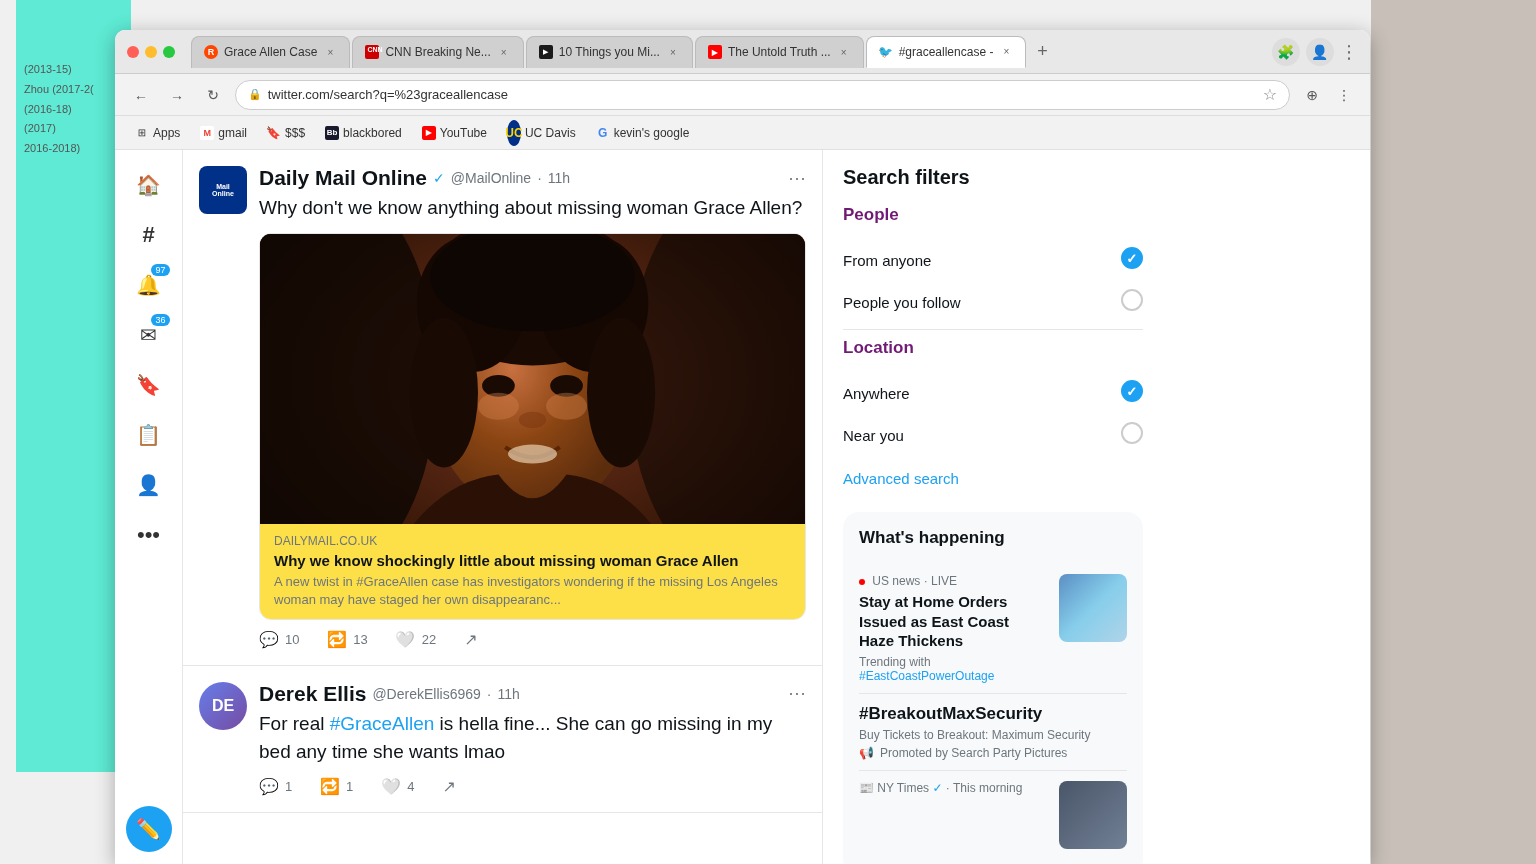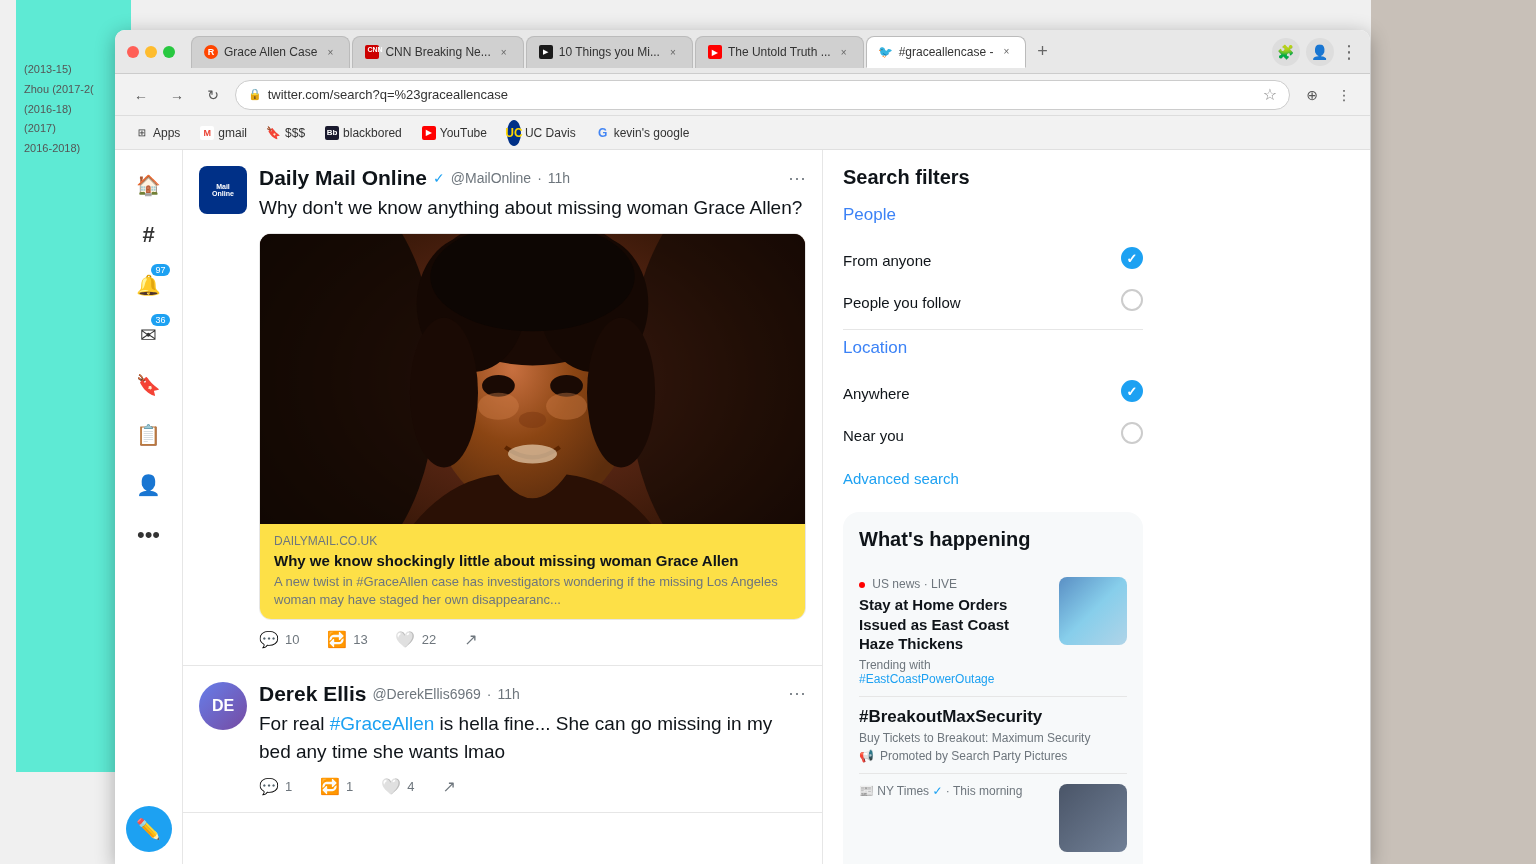--- a/index.html
+++ b/index.html
@@ -360,22 +360,22 @@
       margin-bottom: 24px;
     }
     .filter-title {
       font-size: 20px;
       font-weight: bold;
       color: #0f1419;
       margin-bottom: 16px;
     }
     .filter-subtitle {
       font-size: 17px;
-      font-weight: normal;
-      color: #3b82f6;
+      font-weight: bold;
+      color: #701a75;
       margin-bottom: 12px;
     }
     .filter-option {
       display: flex;
       align-items: flex-end;
       justify-content: space-between;
       padding: 10px 0;
       font-size: 15px;
       color: #0f1419;
     }
@@ -408,21 +408,21 @@
       text-decoration: none;
     }
 
     
     .whats-happening {
       background: #f7f9fa;
       border-radius: 16px;
       padding: 16px;
     }
     .wh-title {
-      font-size: 20px;
+      font-size: 17px;
       font-weight: bold;
       color: #0f1419;
       margin-bottom: 16px;
     }
     .wh-item {
       display: flex;
       align-items: flex-start;
       gap: 28px;
       padding: 10px 0;
       border-bottom: 1px solid #e6e6e6;

